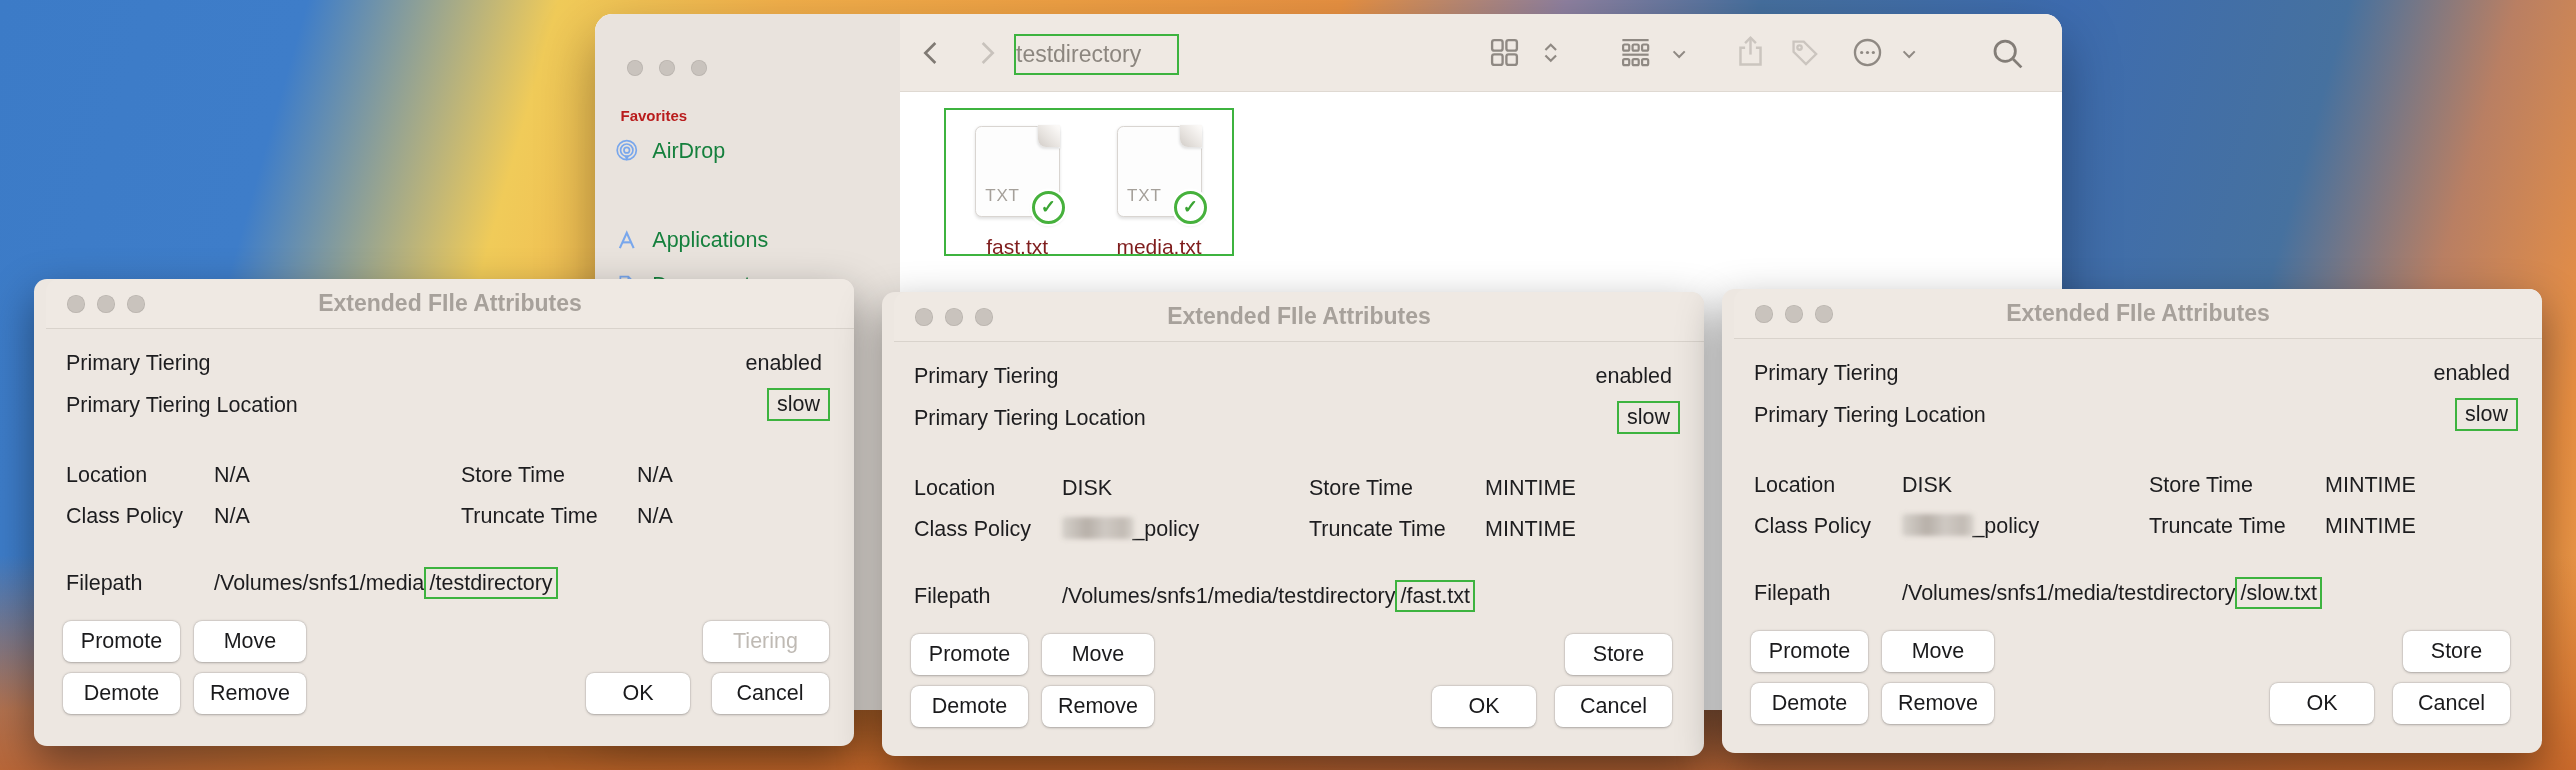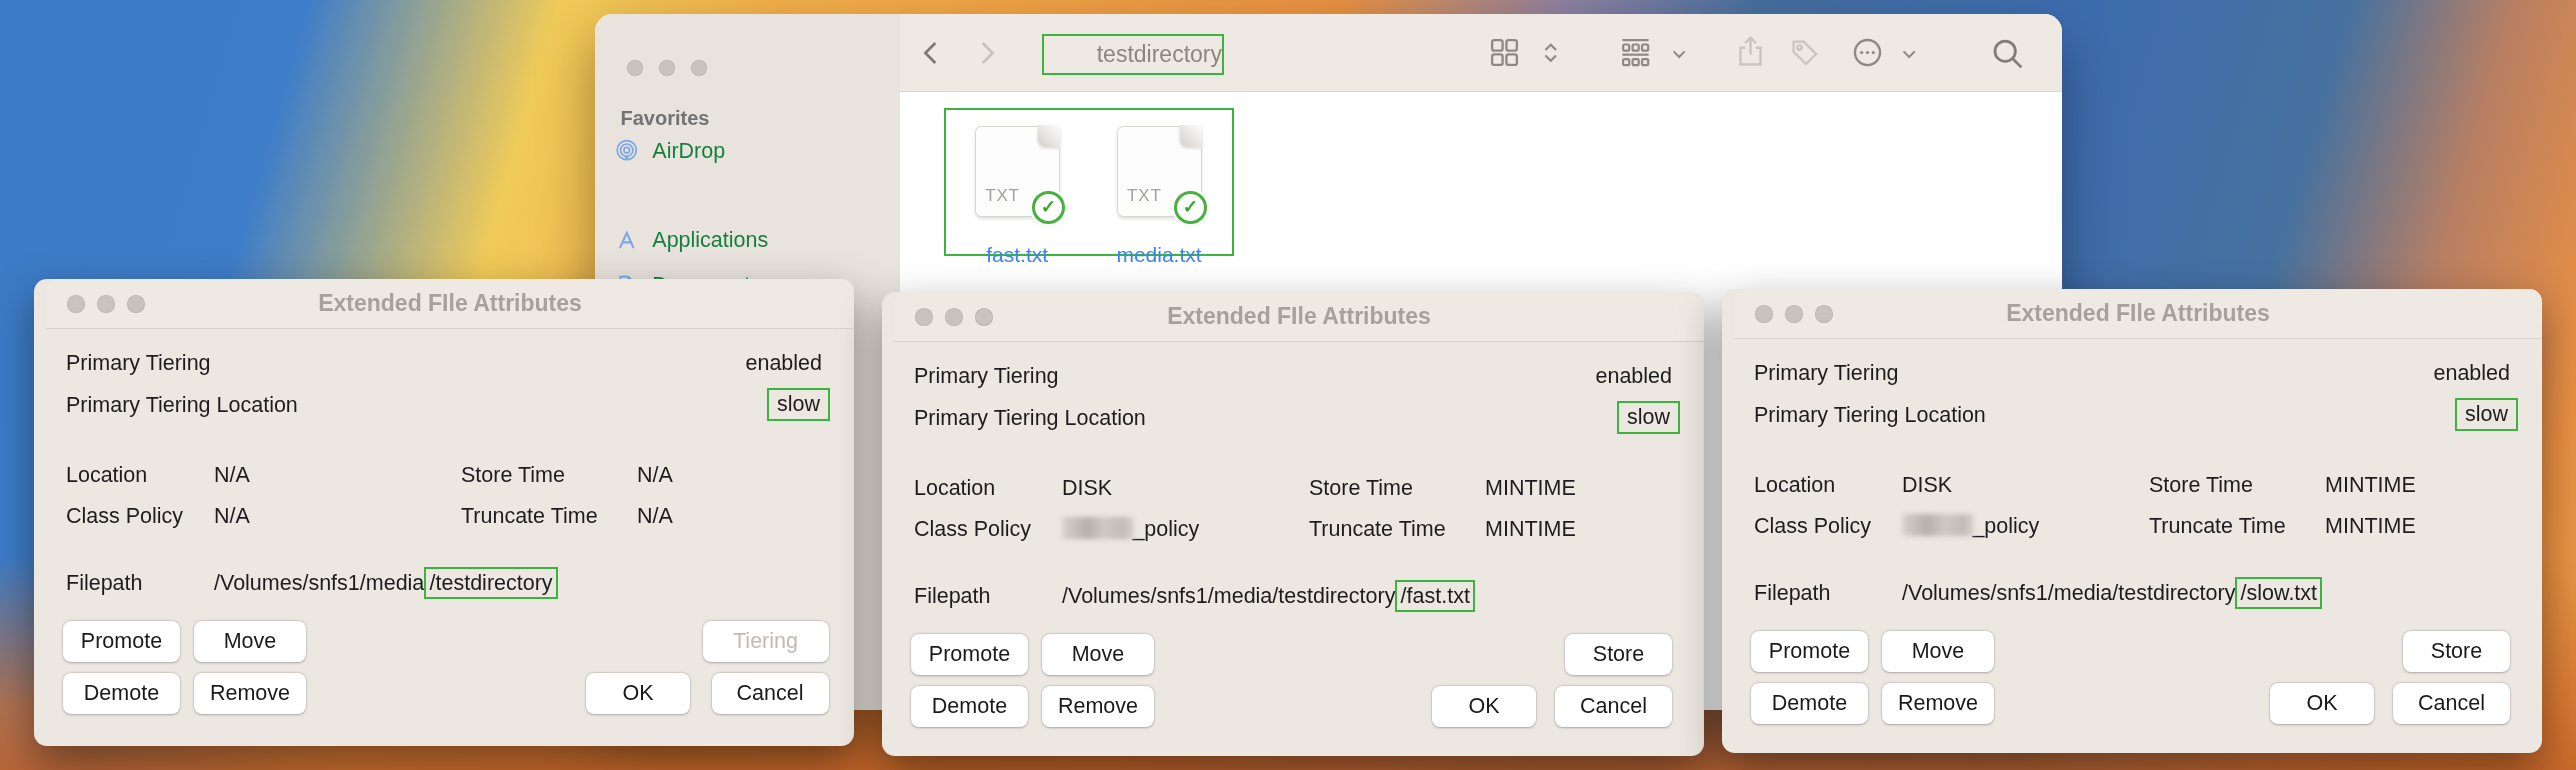--- a/index.html
+++ b/index.html
@@ -23,43 +23,43 @@
   #finder{position:absolute;left:595px;top:14.4px;width:1467px;height:696px;
           border-radius:17.6px;background:#fff;box-shadow:0 24px 56px rgba(0,0,0,.35);}
   .fw-sidebar{position:absolute;left:0;top:0;width:305px;height:100%;
               background:#E9E3DD;border-radius:17.6px 0 0 17.6px;}
   .fw-toolbar{position:absolute;left:305px;top:0;right:0;height:77px;background:#EFE9E3;
               border-bottom:1.6px solid #DFD9D2;border-radius:0 17.6px 0 0;}
   .fw-content{position:absolute;left:305px;top:78px;right:0;bottom:0;background:#fff;
               border-radius:0 0 17.6px 0;}
   .tl{position:absolute;border-radius:50%;background:#C9C3BD;box-shadow:inset 0 0 0 0.8px rgba(0,0,0,.08);}
   .fw-sidebar .tl{width:16px;height:16px;top:46px;}
-  .fav-head{position:absolute;left:25.5px;top:93px;font-size:20px;font-weight:bold;color:#737373;}
+  .fav-head{position:absolute;left:25.5px;top:93px;font-size:15px;font-weight:bold;color:#b91c1c;}
   .srow{position:absolute;left:19px;width:263px;height:38px;display:flex;align-items:center;gap:12.8px;}
   .srow .slabel{font-size:21.5px;color:#15803d;}
   .sicon{width:25.5px;height:25.5px;flex:0 0 25.5px;}
 
   .ticon{position:absolute;}
-  .titlebox{position:absolute;left:142px;top:20px;width:161px;height:37px;border:2.4px solid #3DB33F;
-            display:flex;align-items:center;justify-content:flex-end;font-size:23px;color:#8C867F;padding-left:17px;}
+  .titlebox{position:absolute;left:114px;top:20px;width:161px;height:37px;border:2.4px solid #3DB33F;
+            display:flex;align-items:center;justify-content:flex-start;font-size:23px;color:#8C867F;}
 
   .filesbox{position:absolute;left:44px;top:16px;width:286px;height:144px;border:2.4px solid #3DB33F;}
   .file{position:absolute;top:11.2px;width:136px;text-align:center;}
   .page{position:relative;width:83px;height:89px;margin:4px auto;background:#FDFDFD;
         border:1.6px solid #D9D5D1;border-radius:6.4px;box-shadow:0 1.6px 3.2px rgba(0,0,0,.12);}
   .fold-cover{position:absolute;top:-1.6px;right:-1.6px;width:0;height:0;
               border-left:24px solid transparent;border-top:24px solid #FFFFFF;}
   .fold{position:absolute;top:-1.6px;right:-1.6px;width:22.3px;height:22.3px;border-radius:0 0 0 8px;
         background:linear-gradient(225deg,#FBF9F7 10%,#E6E2DE 60%,#D2CDC8 100%);
         box-shadow:-0.8px 1.6px 2.4px rgba(0,0,0,.10);}
   .ftype{position:absolute;left:9.6px;bottom:9.6px;font-size:17px;letter-spacing:0.8px;color:#A5A09A;}
   .badge{position:absolute;right:-6.4px;bottom:-8px;width:27px;height:27px;border-radius:50%;
          background:#fff;border:3.2px solid #46B13C;box-shadow:0 0 0 2.4px #FFF,0 1.6px 3.2px rgba(0,0,0,.2);
          display:flex;align-items:center;justify-content:center;font-size:18.4px;font-weight:bold;color:#3BA534;}
-  .fname{margin-top:26px;font-size:21px;color:#3b82f6;}
+  .fname{margin-top:18px;font-size:21px;color:#7f1d1d;}
 
   
   .dialog{position:absolute;background:#EDE7E1;border-radius:12.8px;
           box-shadow:0 17.6px 44px rgba(0,0,0,.42);}
   .dtitlebar{position:absolute;left:12px;right:0;top:0;height:49px;background:#EFE9E3;
              border-bottom:1.6px solid #D9D3CC;border-radius:12.8px 12.8px 0 0;}
   .dtitlebar .tl{width:17.6px;height:17.6px;top:16px;}
   .dtitle{position:absolute;left:0;right:0;top:0;height:49px;line-height:49px;text-align:center;
           font-weight:bold;font-size:23px;color:#A7A19B;}
   .row{position:absolute;font-size:21.5px;color:#1D1D1F;line-height:29px;white-space:nowrap;}

